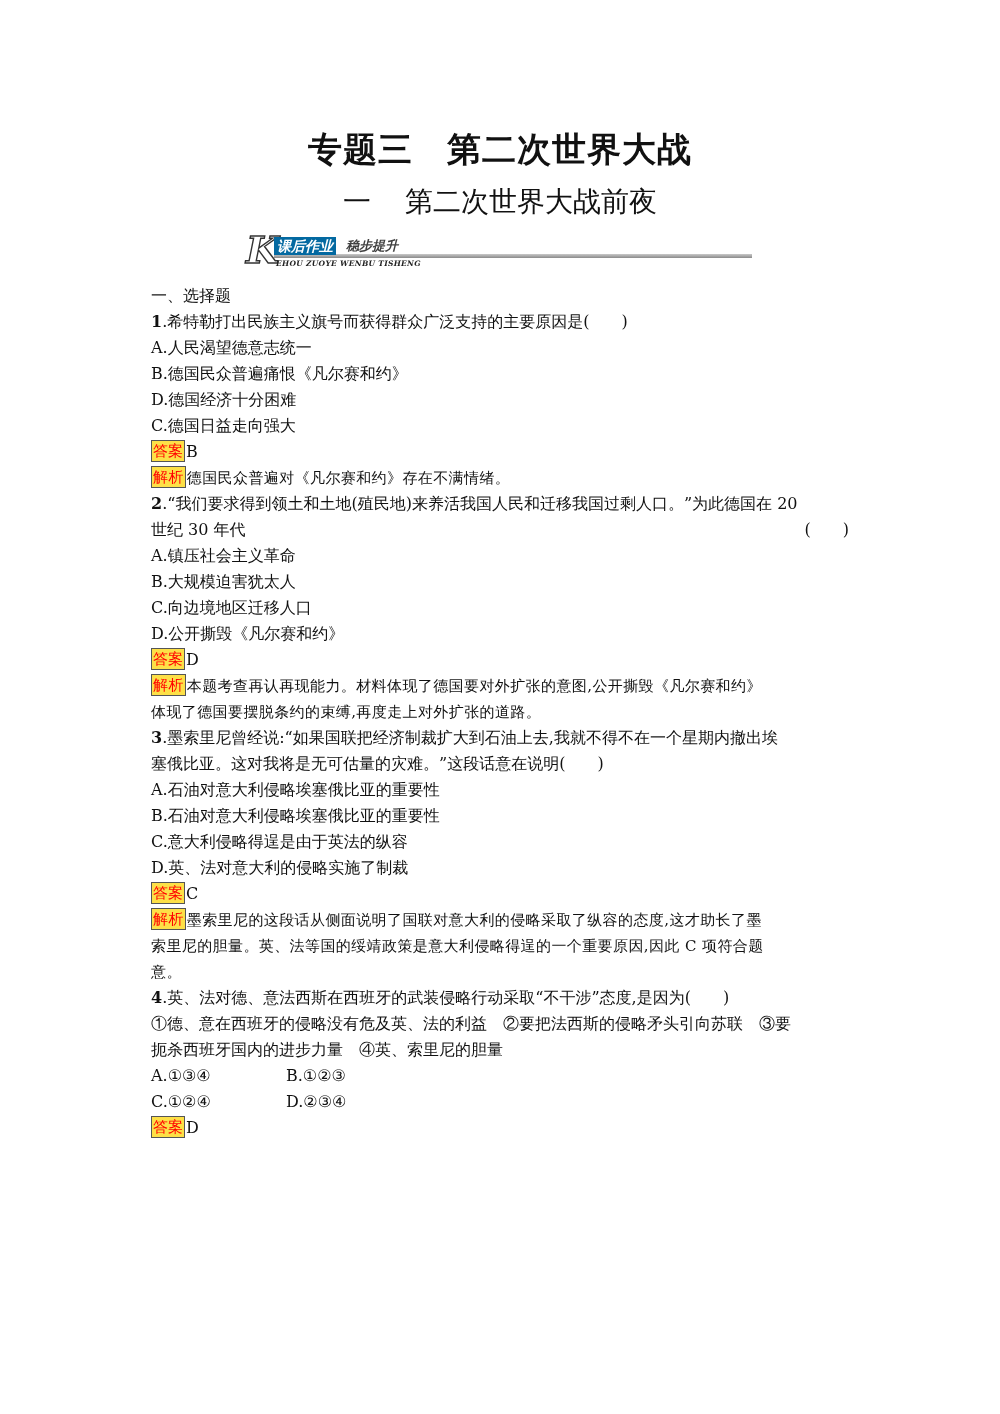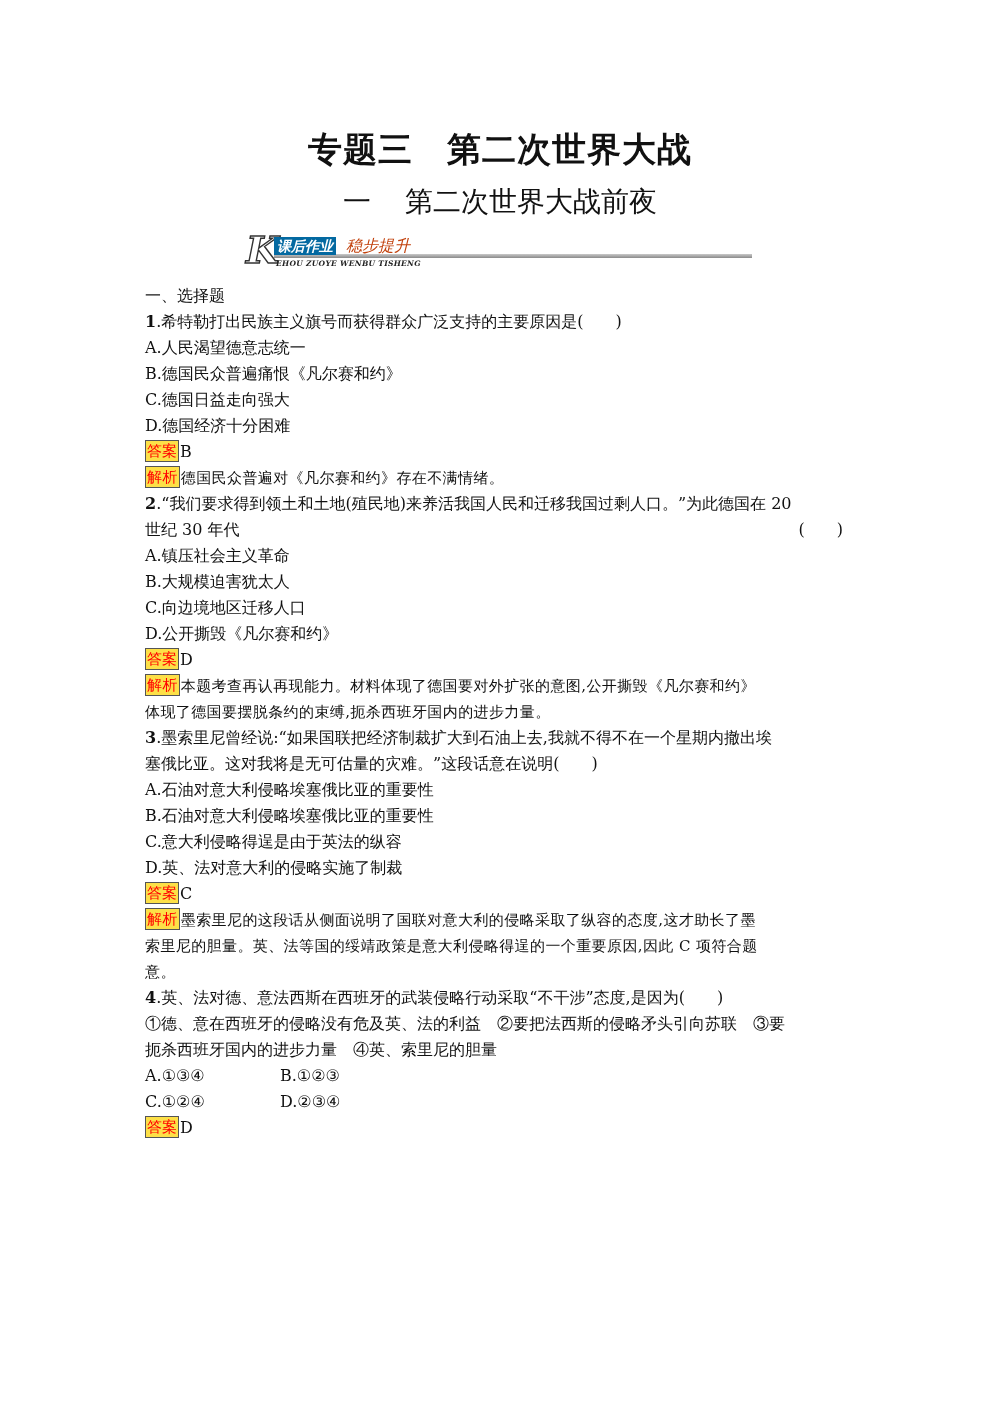--- a/index.html
+++ b/index.html
@@ -10,28 +10,28 @@
   .title1 .gap, .title2 .gap { display: inline-block; width: 34px; }
   .title2 { position: absolute; left: 0; width: 1000px; top: 183px; text-align: center;
             font-family: "DejaVu Sans", sans-serif; font-size: 28px; }
   .banner { position: absolute; left: 246px; top: 232px; width: 508px; height: 38px; }
   .banner .k { position: absolute; left: 0; top: 0; font-family: "DejaVu Serif", serif; font-style: italic;
                font-weight: bold; font-size: 38px; line-height: 36px; color: #fff;
                -webkit-text-stroke: 1.4px #333; letter-spacing: -2px; }
   .banner .tag1 { position: absolute; left: 28px; top: 5px; background: #0369a1; color: #fff;
                   font-family: "DejaVu Sans", sans-serif; font-weight: bold; font-style: italic;
                   font-size: 14px; line-height: 18px; padding: 0 3px; }
-  .banner .tag2 { position: absolute; left: 100px; top: 5px; color: #c2410c;
-                  font-family: "DejaVu Sans", sans-serif; font-weight: normal; font-style: italic;
-                  font-size: 16px; line-height: 18px; }
+  .banner .tag2 { position: absolute; left: 100px; top: 5px; color: #404040;
+                  font-family: "DejaVu Sans", sans-serif; font-weight: bold; font-style: italic;
+                  font-size: 13px; line-height: 18px; }
   .banner .line { position: absolute; left: 28px; top: 22px; width: 478px; height: 4px;
                   background: linear-gradient(#c9c9c9, #8a8a8a); }
   .banner .sub { position: absolute; left: 30px; top: 27px; font-family: "DejaVu Serif", serif;
                  font-weight: bold; font-style: italic; font-size: 7.5px; color: #222; letter-spacing: 0.3px; }
-  .content { position: absolute; left: 145px; top: 283px; width: 700px; font-size: 16px; line-height: 26px; }
+  .content { position: absolute; left: 151px; top: 283px; width: 700px; font-size: 16px; line-height: 26px; }
   .line-row { height: 26px; white-space: nowrap; position: relative; }
   .section { font-family: "DejaVu Sans", sans-serif; }
   .qnum { font-weight: bold; }
   .paren { position: absolute; right: 2px; top: 0; }
   .tagbox { display: inline-block; border: 1px solid #555; background: #fde047; color: #ff0000;
             font-family: "DejaVu Sans", sans-serif; font-size: 15px; line-height: 20px; padding: 0 1px;
             margin-right: 1px; vertical-align: 1px; }
   .explain { font-size: 15px; letter-spacing: 0.4px; }
   .opt-pair span.b { position: absolute; left: 135px; }
 </style>
@@ -54,22 +54,22 @@
 </div>
 
 <div class="content">
   <div class="line-row section">一、选择题</div>
 
   <div class="line-row">
     <span class="qnum">1</span><span>.希特勒打出民族主义旗号而获得群众广泛支持的主要原因是(　　)</span>
   </div>
   <div class="line-row">A.人民渴望德意志统一</div>
   <div class="line-row">B.德国民众普遍痛恨《凡尔赛和约》</div>
+  <div class="line-row">D.德国经济十分困难</div>
   <div class="line-row">C.德国日益走向强大</div>
-  <div class="line-row">D.德国经济十分困难</div>
   <div class="line-row">
     <span class="tagbox">答案</span><span>B</span>
   </div>
   <div class="line-row explain">
     <span class="tagbox">解析</span><span>德国民众普遍对《凡尔赛和约》存在不满情绪。</span>
   </div>
 
   <div class="line-row">
     <span class="qnum">2</span><span>.“我们要求得到领土和土地(殖民地)来养活我国人民和迁移我国过剩人口。”为此德国在 20</span>
   </div>
@@ -80,21 +80,21 @@
   <div class="line-row">A.镇压社会主义革命</div>
   <div class="line-row">B.大规模迫害犹太人</div>
   <div class="line-row">C.向边境地区迁移人口</div>
   <div class="line-row">D.公开撕毁《凡尔赛和约》</div>
   <div class="line-row">
     <span class="tagbox">答案</span><span>D</span>
   </div>
   <div class="line-row explain">
     <span class="tagbox">解析</span><span>本题考查再认再现能力。材料体现了德国要对外扩张的意图,公开撕毁《凡尔赛和约》</span>
   </div>
-  <div class="line-row explain">体现了德国要摆脱条约的束缚,扼杀西班牙国内的进步力量。</div>
+  <div class="line-row explain">体现了德国要摆脱条约的束缚,再度走上对外扩张的道路。</div>
 
   <div class="line-row">
     <span class="qnum">3</span><span>.墨索里尼曾经说:“如果国联把经济制裁扩大到石油上去,我就不得不在一个星期内撤出埃</span>
   </div>
   <div class="line-row">塞俄比亚。这对我将是无可估量的灾难。”这段话意在说明(　　)</div>
   <div class="line-row">A.石油对意大利侵略埃塞俄比亚的重要性</div>
   <div class="line-row">B.石油对意大利侵略埃塞俄比亚的重要性</div>
   <div class="line-row">C.意大利侵略得逞是由于英法的纵容</div>
   <div class="line-row">D.英、法对意大利的侵略实施了制裁</div>
   <div class="line-row">

